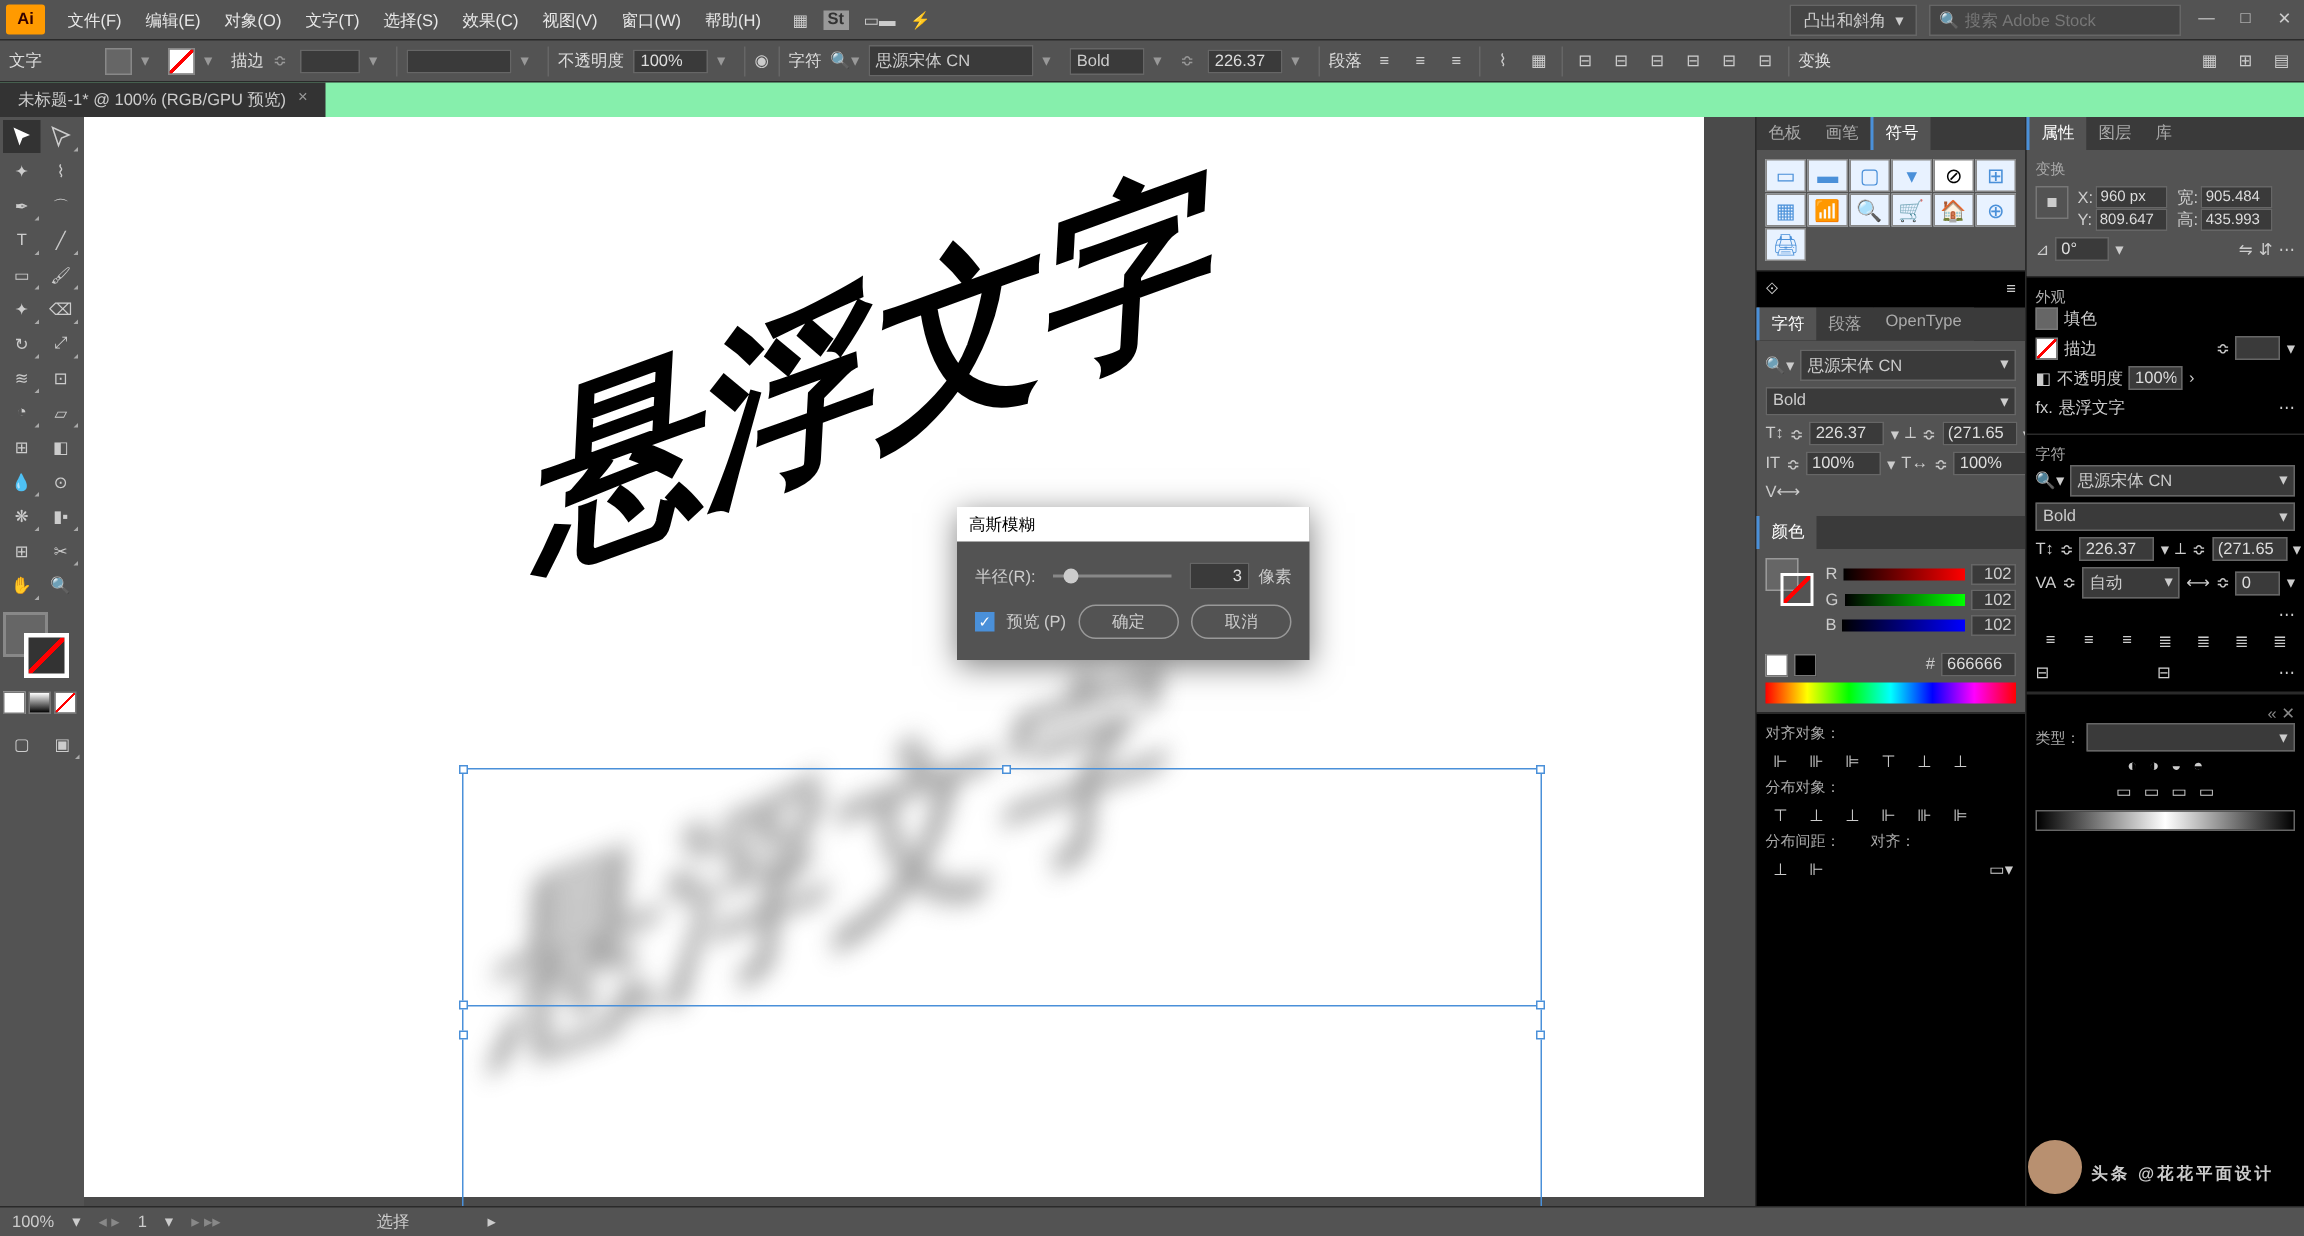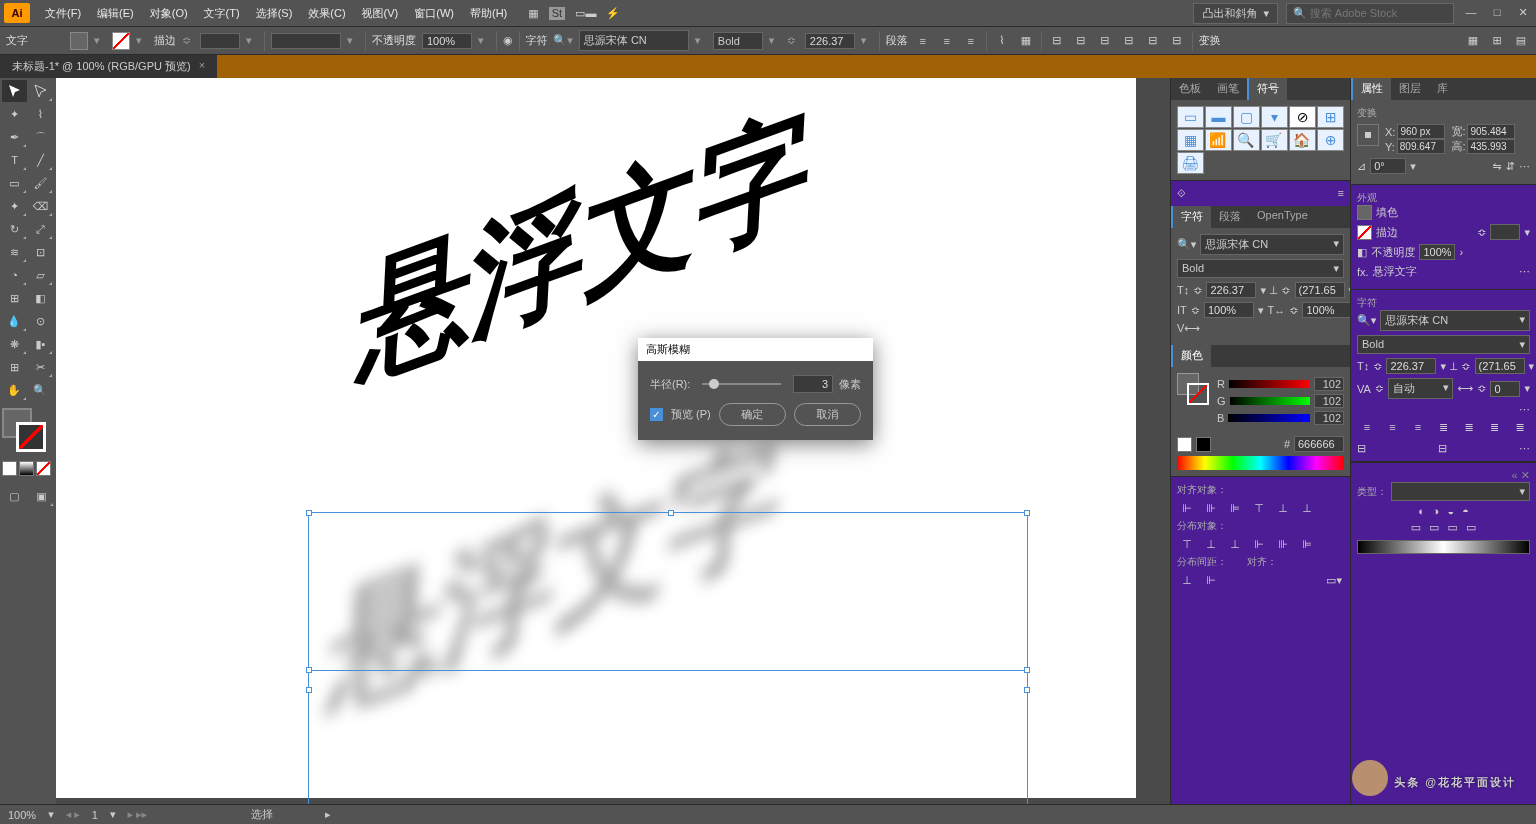--- a/index.html
+++ b/index.html
@@ -12,21 +12,21 @@
 .search-box{background:#454545;padding:2px 6px;border:1px solid #666;width:168px;color:#888}
 .win-btn{width:18px;height:14px;color:#ccc;text-align:center}
 .toolbar{height:28px;background:#535353;border-top:1px solid #2a2a2a;display:flex;align-items:center;padding:0 6px;gap:6px}
 .tb-label{color:#ddd}
 .tb-swatch{width:18px;height:18px;background:#fff;border:1px solid #888}
 .tb-swatch.nostroke{background:linear-gradient(135deg,#fff 45%,red 45%,red 55%,#fff 55%)}
 .tb-input{background:#3a3a3a;border:1px solid #666;padding:1px 4px;color:#ddd;width:50px}
 .tb-stepper{width:12px;color:#999}
 .tb-divider{width:1px;height:20px;background:#666}
 .tb-btn{width:18px;height:18px;border:1px solid transparent;display:flex;align-items:center;justify-content:center}
-.doctab-bar{height:24px;background:#a16207;display:flex;align-items:center;border-top:1px solid #2a2a2a}
+.doctab-bar{height:24px;background:#86efac;display:flex;align-items:center;border-top:1px solid #2a2a2a}
 .doctab{background:#333;padding:4px 12px;display:flex;gap:8px;color:#ddd}
 .doctab .x{color:#999}
 .main{position:absolute;top:78px;left:0;right:0;bottom:20px;display:flex}
 .tools{width:56px;background:#535353;display:flex;flex-wrap:wrap;padding:2px;gap:1px;align-content:flex-start}
 .tool{width:25px;height:22px;display:flex;align-items:center;justify-content:center;position:relative}
 .tool.sel{background:#333}
 .tool svg{width:16px;height:16px}
 .tool .tri{position:absolute;right:1px;bottom:1px;width:0;height:0;border-left:3px solid transparent;border-bottom:3px solid #aaa}
 .tools-fill{width:52px;height:48px;position:relative;margin-top:6px}
 .fill-sq{position:absolute;width:30px;height:30px;background:#666;border:2px solid #888;top:0;left:0}
@@ -50,21 +50,21 @@
 .dlg-title{background:#fff;color:#000;padding:4px 8px;font-size:11px}
 .dlg-body{padding:14px 12px}
 .dlg-row{display:flex;align-items:center;gap:6px;margin-bottom:10px}
 .slider{flex:1;height:2px;background:#888;position:relative;margin:0 6px}
 .slider-thumb{position:absolute;width:10px;height:10px;background:#ccc;border-radius:50%;top:-4px;left:8%}
 .dlg-input{width:40px;background:#3a3a3a;border:1px solid #666;padding:2px 4px;color:#ddd;text-align:right}
 .dlg-btns{display:flex;gap:8px;align-items:center}
 .dlg-check{width:13px;height:13px;background:#4a90d9;display:flex;align-items:center;justify-content:center;color:#fff;font-size:10px}
 .dlg-btn{flex:1;border:1px solid #999;border-radius:12px;padding:3px 0;text-align:center;background:#535353}
 .panels{position:absolute;right:0;top:0;bottom:0;width:366px;display:flex}
-.panel-col{width:180px;background:#4c1d95;border-left:1px solid #2a2a2a;display:flex;flex-direction:column}
+.panel-col{width:180px;background:#000000;border-left:1px solid #2a2a2a;display:flex;flex-direction:column}
 .panel-col.r{width:186px}
 .panel-tabs{display:flex;background:#3a3a3a;height:22px}
 .ptab{padding:3px 8px;color:#aaa;background:#3a3a3a}
 .ptab.active{background:#535353;color:#fff;border-left:2px solid #4a90d9}
 .panel-body{background:#535353;padding:6px;flex-shrink:0}
 .symbol-grid{display:flex;flex-wrap:wrap;gap:1px}
 .sym{width:27px;height:22px;border:1px solid #888;display:flex;align-items:center;justify-content:center;background:#e8f2ff;color:#4a90d9;font-size:14px}
 .sym.x{background:#fff;color:#000}
 .panel-sect{border-top:1px solid #2a2a2a;padding:6px}
 .p-row{display:flex;align-items:center;gap:4px;margin-bottom:4px}
@@ -97,21 +97,21 @@
   <div class="menu-item">编辑(E)</div>
   <div class="menu-item">对象(O)</div>
   <div class="menu-item">文字(T)</div>
   <div class="menu-item">选择(S)</div>
   <div class="menu-item">效果(C)</div>
   <div class="menu-item">视图(V)</div>
   <div class="menu-item">窗口(W)</div>
   <div class="menu-item">帮助(H)</div>
   <div style="display:flex;gap:10px;margin-left:12px">
     <span>▦</span>
-    <span style="background:#999;color:#333;padding:0 3px;font-weight:normal">St</span>
+    <span style="background:#999;color:#333;padding:0 3px;font-weight:bold">St</span>
     <span>▭▬</span>
     <span>⚡</span>
   </div>
   <div class="menubar-r">
     <div class="workspace-dd">
         <span>凸出和斜角</span>
         <span>▾</span>
       </div>
     <div class="search-box"><span>🔍 </span><span style="color:#777">搜索 Adobe Stock</span></div>
     <div class="win-btn">—</div>

